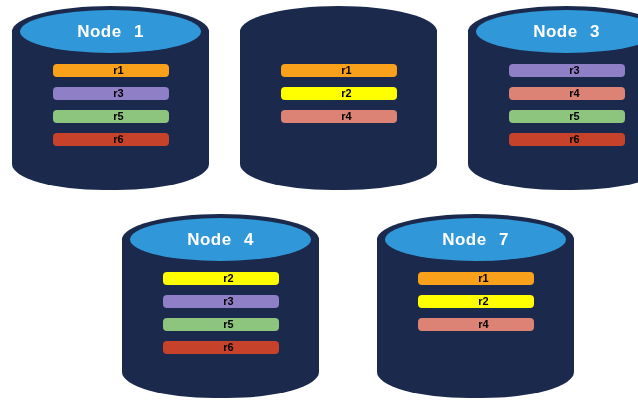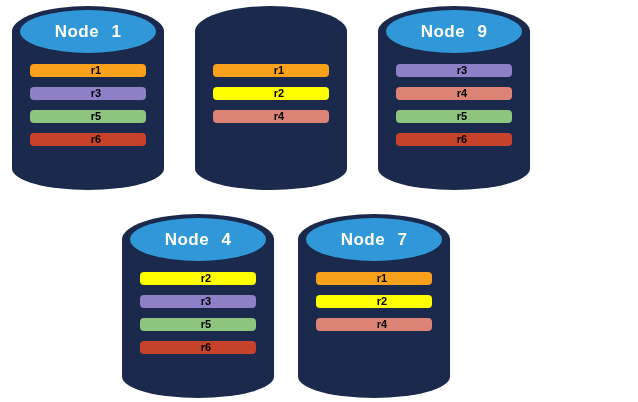--- a/index.html
+++ b/index.html
@@ -20,26 +20,26 @@
     display: flex;
   }
   .row-top {
     top: 6px;
     left: 12px;
     gap: 31px;
   }
   .row-bottom {
     top: 214px;
     left: 122px;
-    gap: 24px;
+    gap: 58px;
     text-decoration: underline;
   }
   .cylinder {
     position: relative;
-    width: 152px;
+    width: 197px;
     height: 184px;
     flex: 0 0 auto;
   }
   .cyl-body {
     position: absolute;
     top: 24px;
     left: 0;
     right: 0;
     bottom: 0;
     background: var(--navy, #1B2A4C);
@@ -138,21 +138,21 @@
           <div class="bar" style="background: rgb(220, 131, 118);">
             <span>r4</span>
           </div>
         </div>
   </div>
 
   <div class="cylinder">
     <div class="cyl-body"></div>
     <div class="cyl-rim"></div>
     <div class="cyl-ellipse">
-      <span class="node-title">Node 9</span>
+      <span class="node-title">Node 3</span>
     </div>
     <div class="bars">
           <div class="bar" style="background: rgb(142, 127, 198);">
             <span>r3</span>
           </div>
           <div class="bar" style="background: rgb(220, 131, 118);">
             <span>r4</span>
           </div>
           <div class="bar" style="background: rgb(141, 197, 127);">
             <span>r5</span>

